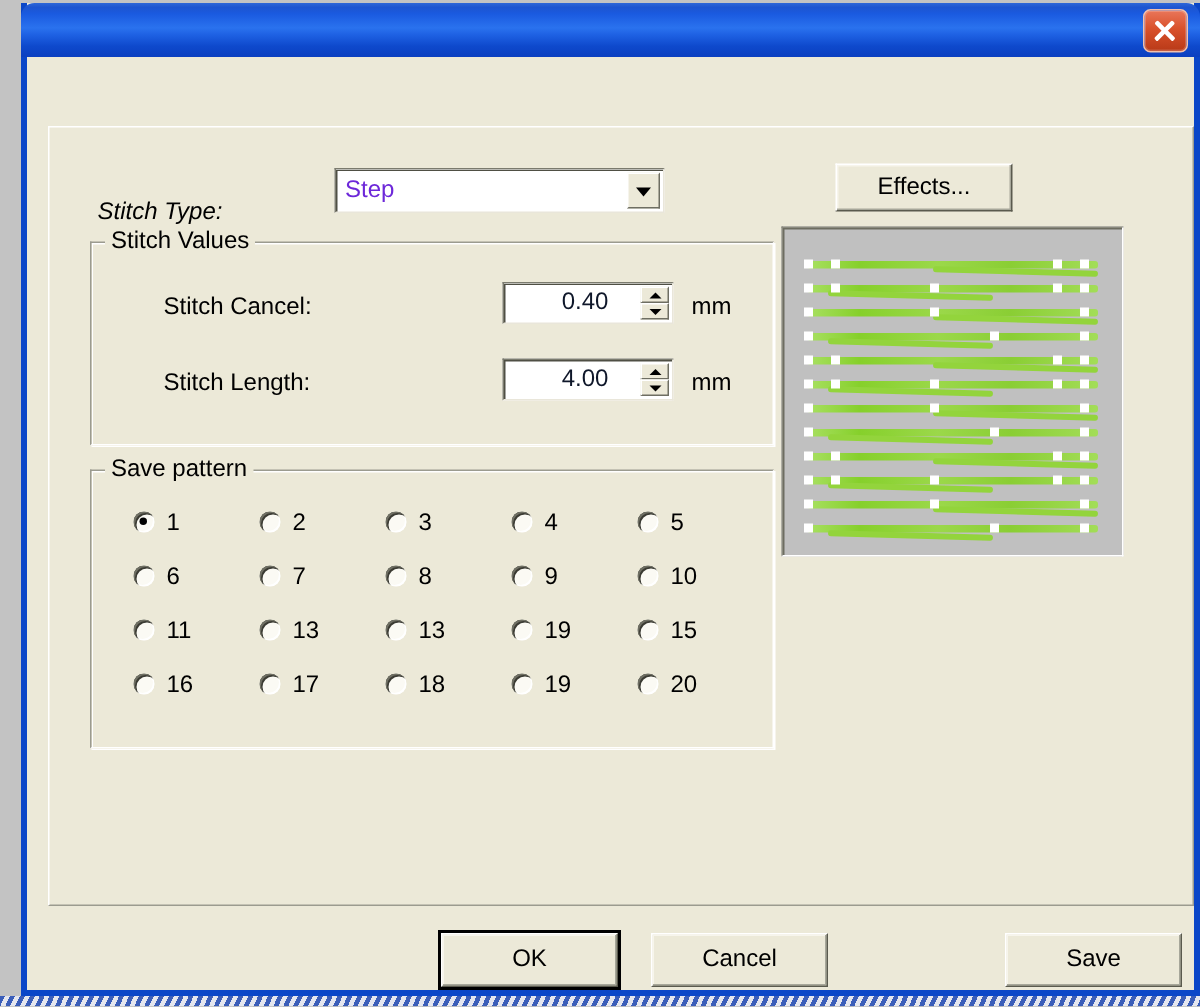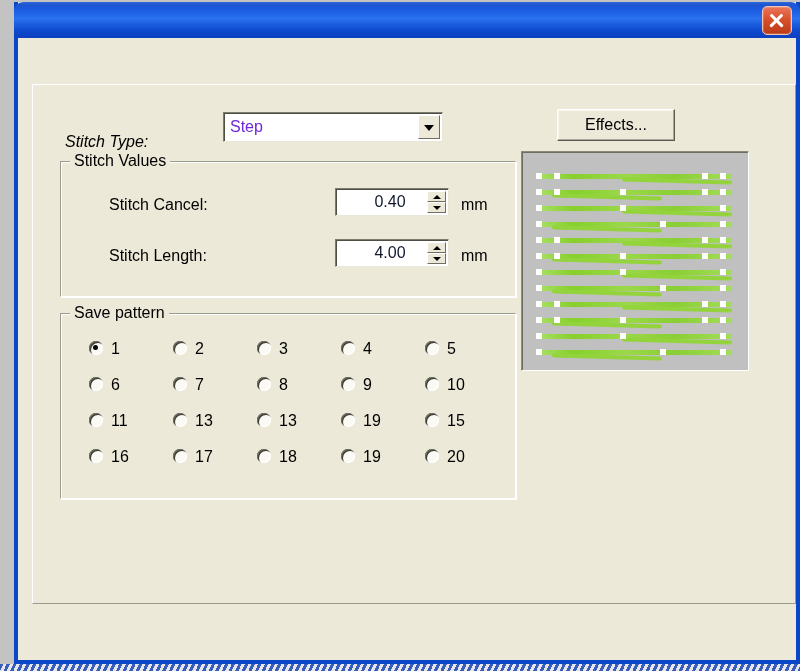--- a/index.html
+++ b/index.html
@@ -586,18 +586,29 @@
                 <div class="stitch-line" style="left: 30px; top: 5px; width: 110px; height: 4px; transform: rotate(1.6deg); background: rgb(147, 212, 60);"></div>
                 <div class="node" style="left: 14px; top: -1px;"></div>
                 <div class="node" style="left: 138px; top: -1px;"></div>
                 <div class="node" style="left: 198px; top: -1px;"></div>
               </div>
             </div>
         </div>
 
       </div>
 
+      <div class="bottombar">
+        <div class="btn default" style="left:276px; top:18px; width:118px; height:36px;">
+          <span>OK</span>
+        </div>
+        <div class="btn" style="left:416px; top:18px; width:118px; height:36px;">
+          <span>Cancel</span>
+        </div>
+        <div class="btn" style="left:652px; top:18px; width:118px; height:36px;">
+          <span>Save</span>
+        </div>
+      </div>
 
     </div>
   </div>
 
   <div class="desktop-strip"></div>
 </div>
 
 </body></html>

